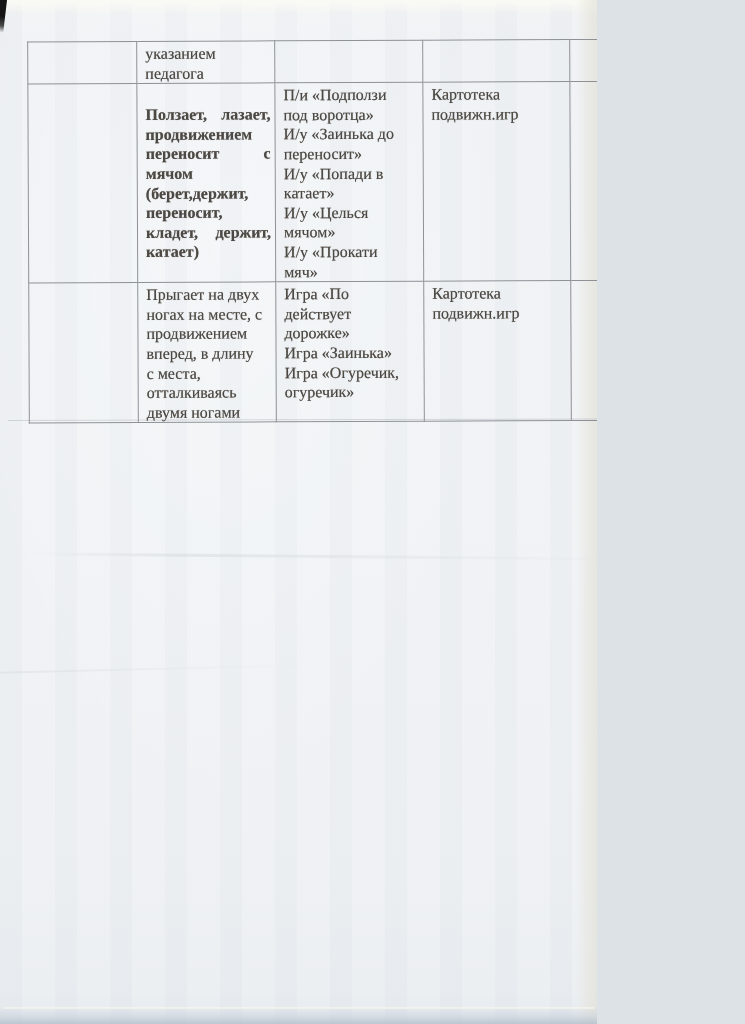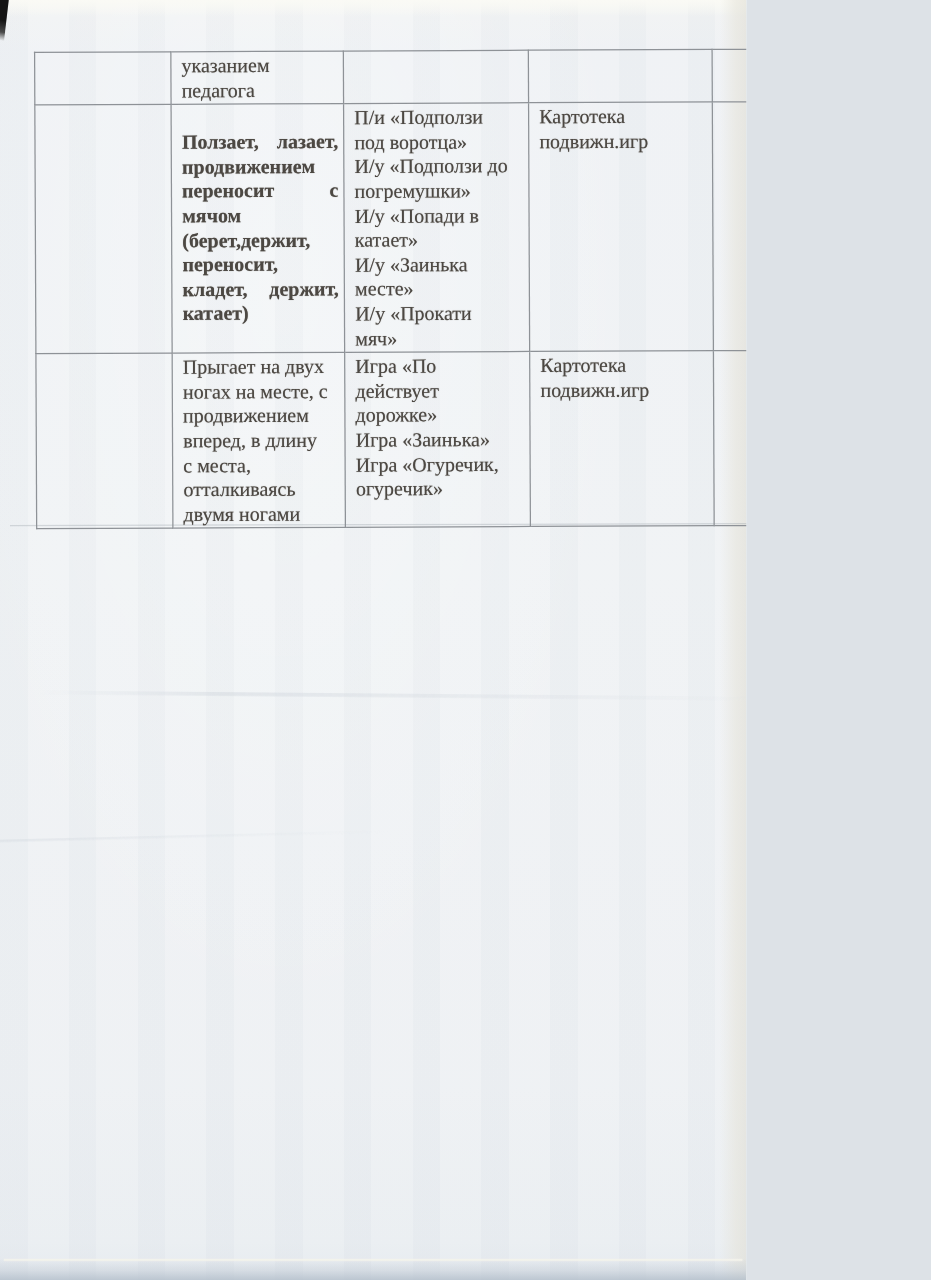--- a/index.html
+++ b/index.html
@@ -147,26 +147,26 @@
             <span class="tline">переносит с</span>
             <span class="tline">мячом</span>
             <span class="tline">(берет,держит,</span>
             <span class="tline">переносит,</span>
             <span class="tline">кладет, держит,</span>
             <span class="tline">катает)</span>
           </td>
         <td>
             <span class="tline">П/и «Подползи</span>
             <span class="tline">под воротца»</span>
-            <span class="tline">И/у «Подползи до</span>
-            <span class="tline">погремушки»</span>
+            <span class="tline">И/у «Заинька до</span>
+            <span class="tline">переносит»</span>
             <span class="tline">И/у «Попади в</span>
             <span class="tline">катает»</span>
-            <span class="tline">И/у «Заинька</span>
-            <span class="tline">месте»</span>
+            <span class="tline">И/у «Целься</span>
+            <span class="tline">мячом»</span>
             <span class="tline">И/у «Прокати</span>
             <span class="tline">мяч»</span>
           </td>
         <td>
             <span class="tline">Картотека</span>
             <span class="tline">подвижн.игр</span>
           </td>
         <td>
             <span class="tline"></span>
           </td>

